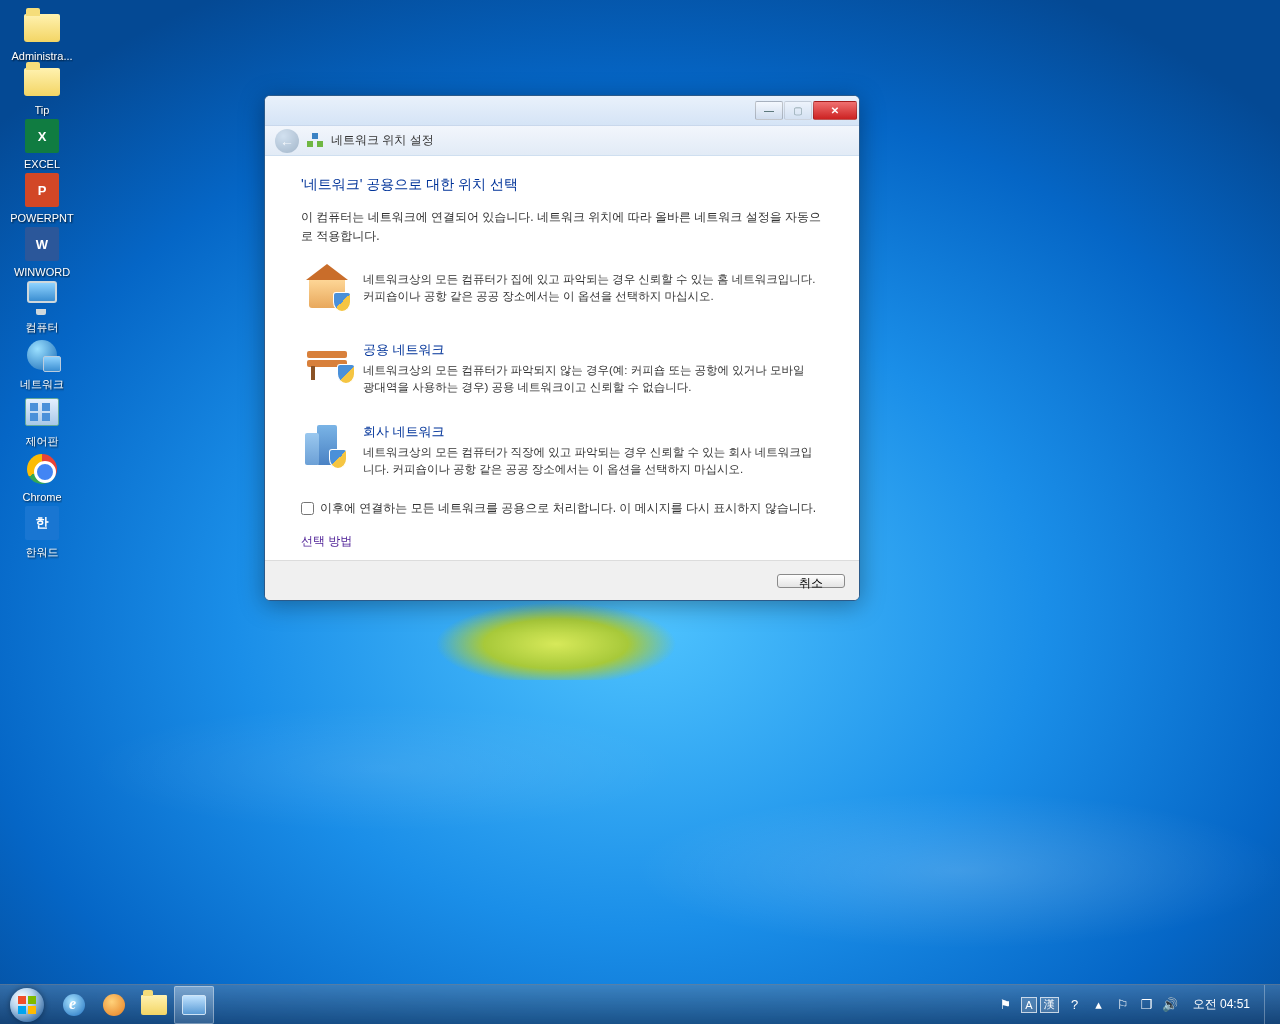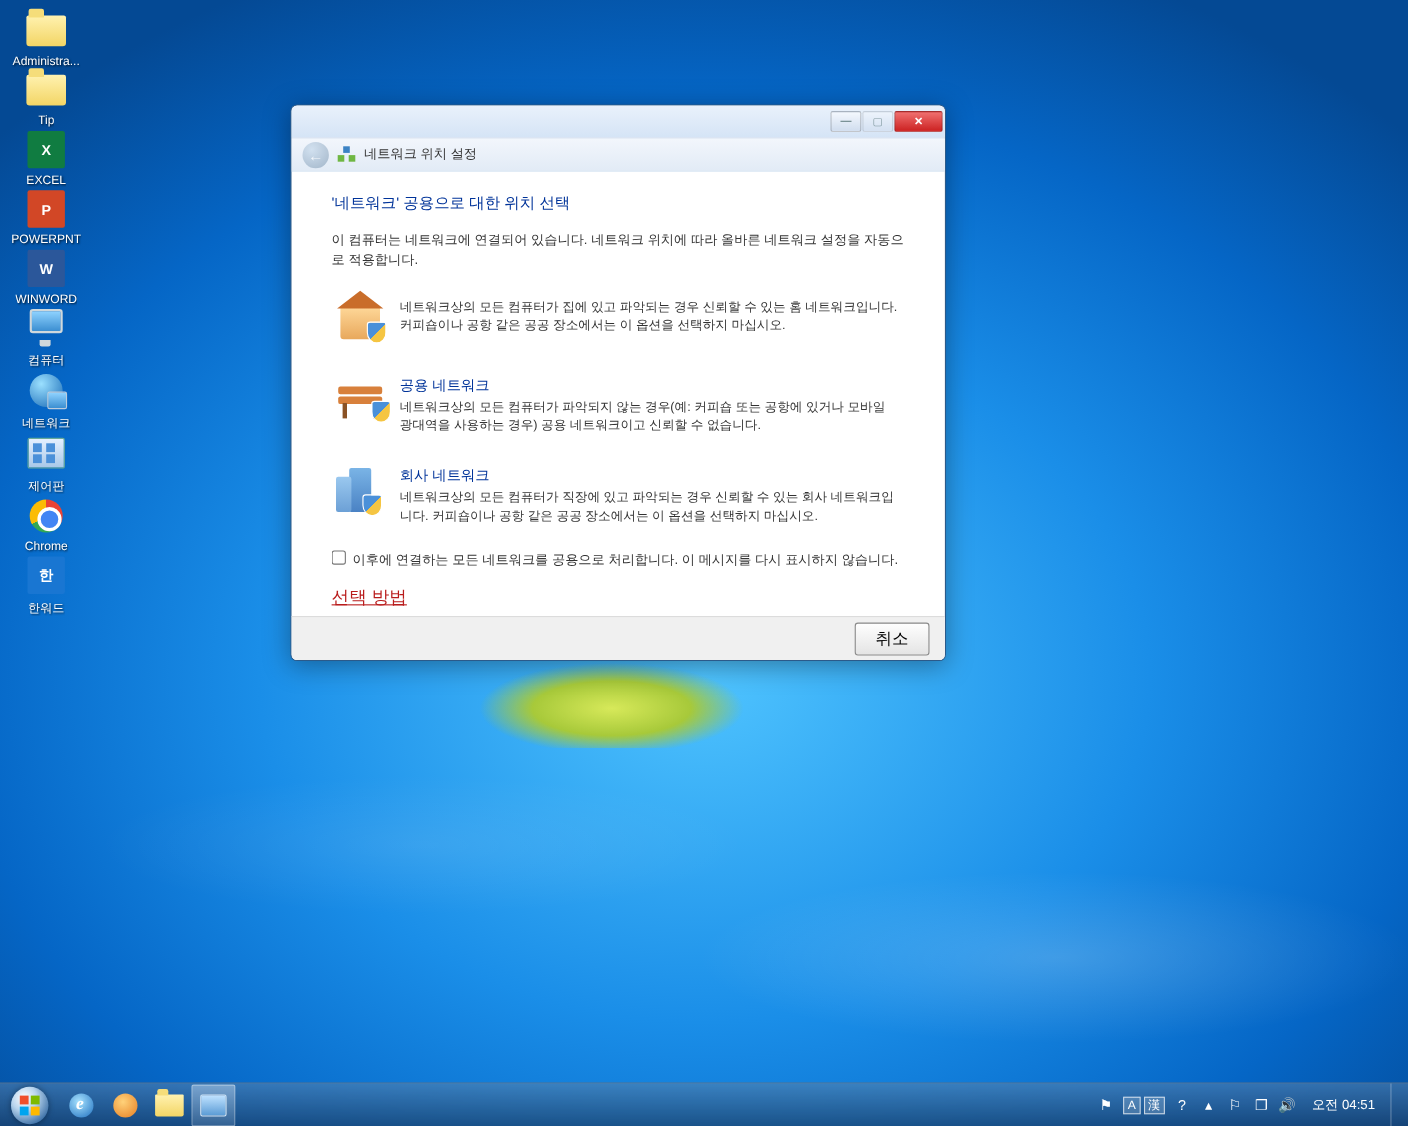--- a/index.html
+++ b/index.html
@@ -81,28 +81,28 @@
 .opt .otitle{color:#003399;font-size:13px;margin-bottom:3px}
 .opt .odesc{font-size:11.5px;color:#333;line-height:1.5}
 .house{width:36px;height:30px;background:linear-gradient(#ffd99a,#e8a85c);position:relative;border-radius:0 0 3px 3px}
 .house::before{content:"";position:absolute;top:-14px;left:-3px;border-left:21px solid transparent;border-right:21px solid transparent;border-bottom:16px solid #c96d2a}
 .shield{position:absolute;bottom:-4px;right:-6px;width:18px;height:20px;background:linear-gradient(135deg,#4a90d9 50%,#f5c542 50%);border-radius:3px 3px 50% 50%;border:1px solid #fff}
 .bldg{width:20px;height:40px;background:linear-gradient(#7ab4e6,#4a82c4);position:relative;border-radius:2px}
 .bldg::after{content:"";position:absolute;left:-12px;top:8px;width:14px;height:32px;background:linear-gradient(#9ac8ef,#6ca0d6);border-radius:2px}
 .bench{width:40px;height:20px;position:relative;margin-top:14px}
 .bench::before{content:"";position:absolute;top:0;left:0;width:40px;height:7px;background:#d8803b;border-radius:2px;box-shadow:0 -9px #d8803b}
 .bench::after{content:"";position:absolute;top:6px;left:4px;width:4px;height:14px;background:#8a5225;box-shadow:28px 0 #8a5225}
-.chkrow{display:flex;align-items:flex-start;gap:6px;margin:14px 0 16px}
+.chkrow{display:flex;align-items:center;gap:6px;margin:14px 0 16px}
 .chkrow input{width:13px;height:13px}
-.helplink{color:#b91c1c;font-size:16px;text-decoration:underline;cursor:pointer}
+.helplink{color:#4c1d95;font-size:12px;cursor:pointer}
 .footer {
   height:40px; background:#f0f0f0; border-top:1px solid #dcdcdc;
   display:flex; align-items:center; justify-content:flex-end; padding:0 14px;
 }
-.btn{min-width:68px;height:30px;background:linear-gradient(#fefefe,#e4e4e4);border:1px solid #8a8a8a;border-radius:3px;font-size:15px;cursor:pointer;padding:0 12px}
+.btn{min-width:68px;height:14px;background:linear-gradient(#fefefe,#e4e4e4);border:1px solid #8a8a8a;border-radius:3px;font-size:12px;cursor:pointer;padding:0 12px}
 
 
 .taskbar {
   position:absolute; bottom:0; left:0; right:0; height:40px;
   background:linear-gradient(rgba(90,130,170,.55), rgba(30,60,95,.65));
   border-top:1px solid rgba(255,255,255,.25);
   display:flex; align-items:center;
   backdrop-filter: blur(2px);
 }
 .start{width:54px;height:40px;display:flex;align-items:center;justify-content:center;cursor:pointer}

